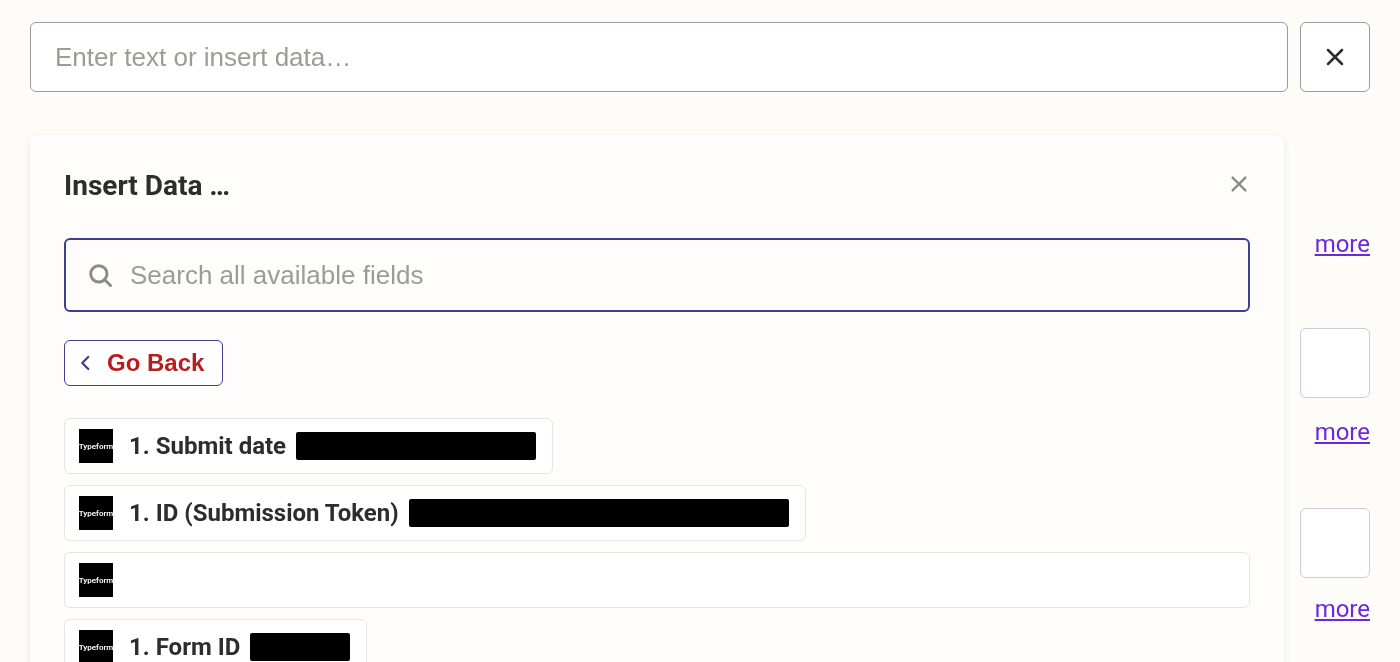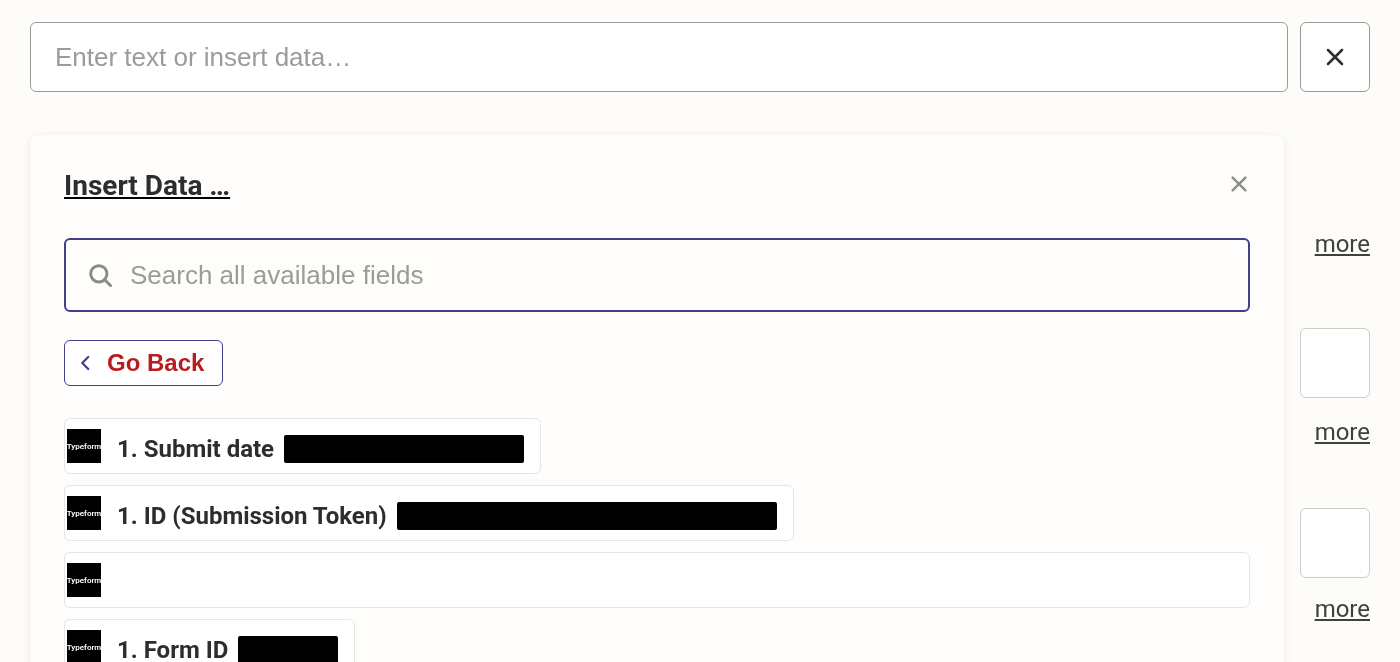--- a/index.html
+++ b/index.html
@@ -41,21 +41,21 @@
       align-items: center;
       justify-content: center;
       cursor: pointer;
     }
     .clear-btn svg { width: 24px; height: 24px; stroke: #2d2d2d; stroke-width: 2.5; }
 
     .more-link {
       position: absolute;
       right: 30px;
       font-size: 24px;
-      color: #404040;
+      color: #6d28d9;
       text-decoration: underline;
       cursor: pointer;
     }
     .more-1 { top: 230px; }
     .more-2 { top: 418px; }
     .more-3 { top: 595px; }
 
     .ghost-input {
       position: absolute;
       right: 30px;
@@ -76,21 +76,20 @@
       background: #fefdfb;
       border-radius: 8px;
       box-shadow: 0 2px 8px rgba(0,0,0,0.08), 0 1px 2px rgba(0,0,0,0.04);
       padding: 34px 34px 10px 34px;
     }
     .popover-header {
       display: flex;
       justify-content: space-between;
       align-items: center;
       margin-bottom: 36px;
-      text-decoration: underline;
     }
     .popover-title {
       font-size: 28px;
       font-weight: 700;
       color: #2d2d2d;
     }
     .popover-close {
       cursor: pointer;
       color: #8a8a86;
     }
@@ -129,25 +128,25 @@
       font-weight: 700;
       cursor: pointer;
       background: #fff;
       margin-bottom: 32px;
     }
     .go-back-btn svg { width: 18px; height: 18px; stroke: #3f3f8f; stroke-width: 3; fill: none; }
 
     .field-list { display: flex; flex-direction: column; gap: 11px; }
     .field-item {
       display: inline-flex;
-      align-items: flex-end;
+      align-items: center;
       gap: 16px;
       border: 1px solid #e5e5e2;
       border-radius: 6px;
-      padding: 10px 16px 10px 2px;
+      padding: 10px 16px 10px 14px;
       cursor: pointer;
       background: #fff;
       width: fit-content;
       max-width: 100%;
     }
     .field-icon {
       width: 34px;
       height: 34px;
       background: #000;
       color: #fff;

